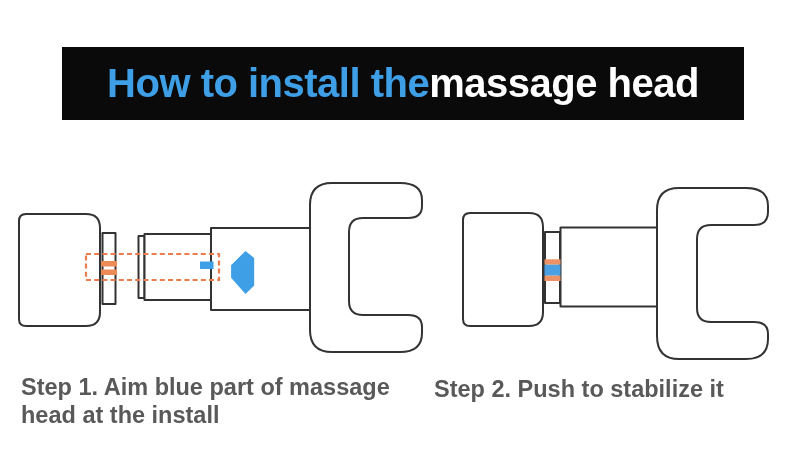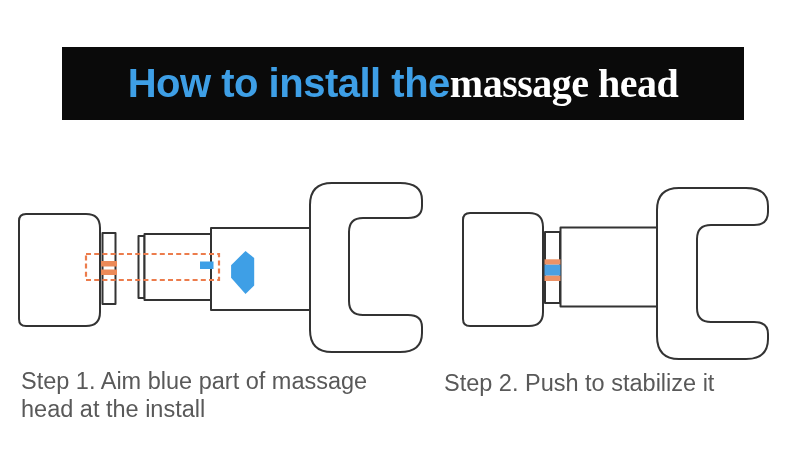--- a/index.html
+++ b/index.html
@@ -35,21 +35,21 @@
     background:var(--banner-bg);
     display:flex;
     align-items:center;
     justify-content:center;
     white-space:nowrap;
     font-size:40px;
     font-weight:700;
     letter-spacing:-0.5px;
   }
   .banner .hl{ color:var(--title-highlight); }
-  .banner .rest{ color:var(--title-rest); margin-left:0;font-family:Liberation Serif, serif; }
+  .banner .rest{ color:var(--title-rest); margin-left:0; }
 
   .diagram{ position:absolute; }
   .diagram.step1{ left:10px; top:175px; }
   .diagram.step2{ left:450px; top:175px; }
 
   .outline-shape{
     fill:#ffffff;
     stroke:var(--outline);
     stroke-width:2;
     stroke-linejoin:round;
@@ -63,24 +63,25 @@
   }
   .blue-fill{ fill:var(--accent-blue); stroke:none; }
   .stripe-orange{ fill:var(--stripe-orange); stroke:none; }
   .stripe-blue{ fill:var(--stripe-blue); stroke:none; }
 
   .caption{
     position:absolute;
     color:var(--caption-text);
     font-size:23.5px;
     line-height:28px;
-    font-weight:400;
+    font-weight:700;
+    margin-top:6px;
   }
   .caption.c1{ left:21px; top:367px; width:420px; }
-  .caption.c2{ left:444px; top:369px; width:320px; }
+  .caption.c2{ left:434px; top:369px; width:320px; }
 </style>
 </head>
 <body>
 
 <div class="canvas">
 
   <div class="banner">
     <span class="hl">How to install the</span>
     <span class="rest">massage head</span>
   </div>

